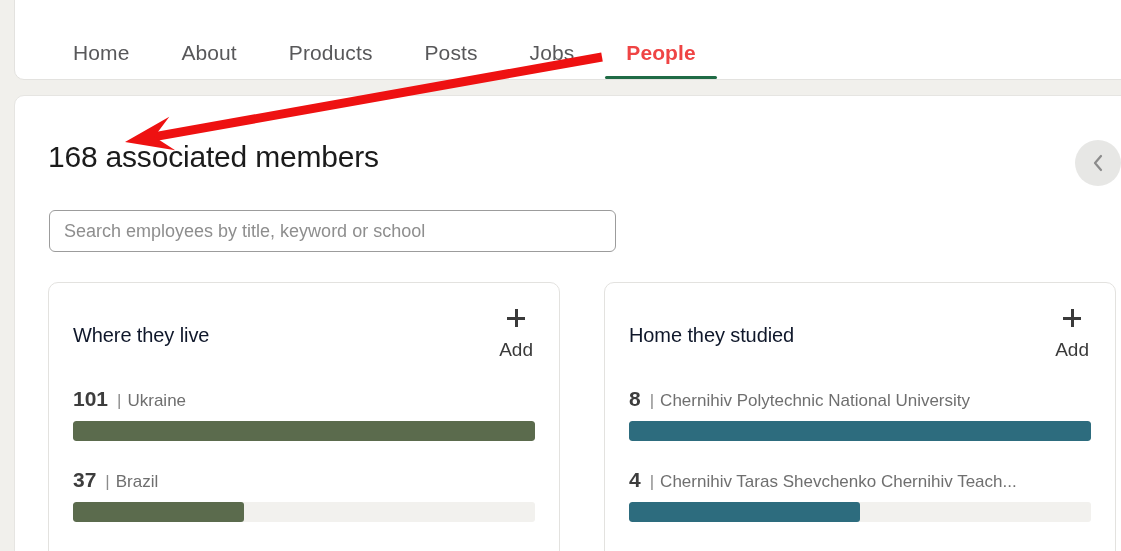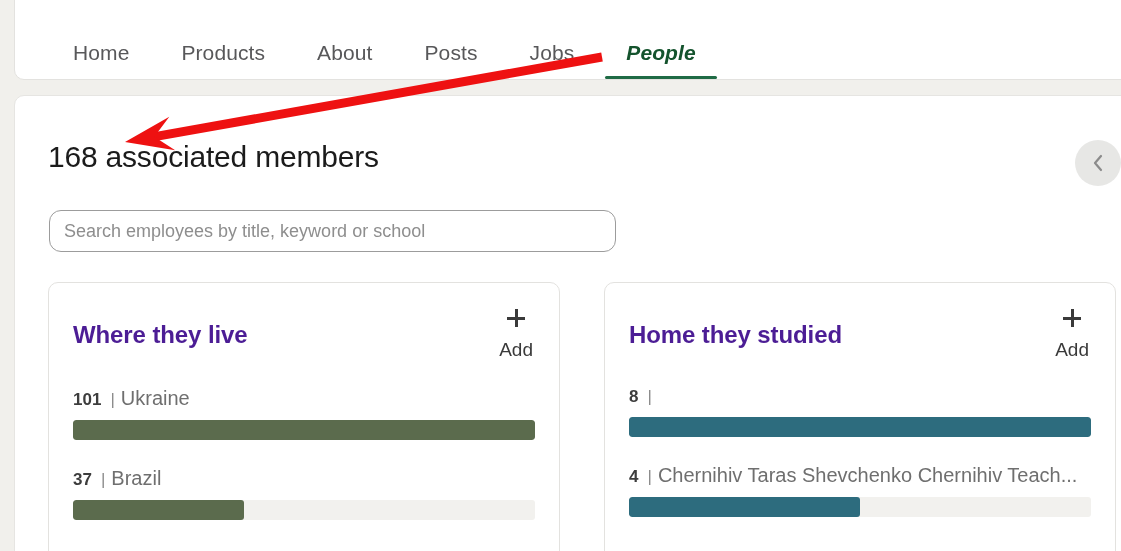--- a/index.html
+++ b/index.html
@@ -44,23 +44,22 @@
     font-size: 21px;
     color: #58585a;
     padding: 0 26px 14px 26px;
     line-height: 24px;
     cursor: pointer;
     white-space: nowrap;
     letter-spacing: 0.1px;
   }
 
   .nav-tab.active {
-    color: #14532d;
+    color: #ef4444;
     font-weight: bold;
-    font-style: italic;
   }
 
   .nav-tab.active::after {
     content: "";
     position: absolute;
     left: 5px;
     right: 5px;
     bottom: 0;
     height: 3px;
     background: #1f6b45;
@@ -116,21 +115,21 @@
   .search-wrap {
     position: absolute;
     left: 34px;
     top: 114px;
   }
 
   .search-input {
     width: 567px;
     height: 42px;
     border: 1px solid #9c9c9c;
-    border-radius: 12px;
+    border-radius: 6px;
     background: #ffffff;
     font-family: "Liberation Sans", sans-serif;
     font-size: 18px;
     color: #303030;
     padding: 0 14px;
     outline: none;
   }
 
   .search-input::placeholder {
     color: #8e8e8e;
@@ -155,23 +154,23 @@
   }
 
   .stat-head {
     display: flex;
     align-items: center;
     justify-content: space-between;
     margin-bottom: 24px;
   }
 
   .stat-title {
-    font-size: 24px;
-    font-weight: bold;
-    color: #4c1d95;
+    font-size: 20px;
+    font-weight: normal;
+    color: #0f172a;
     letter-spacing: -0.1px;
   }
 
   .add-btn {
     display: flex;
     align-items: center;
     gap: 12px;
     background: none;
     border: none;
     cursor: pointer;
@@ -209,34 +208,34 @@
 
   .bar-label {
     display: flex;
     align-items: baseline;
     margin-bottom: 10px;
     white-space: nowrap;
     overflow: hidden;
   }
 
   .bar-count {
-    font-size: 17px;
+    font-size: 21px;
     color: #3d3d3d;
     font-weight: 600;
     margin-right: 9px;
   }
 
   .bar-sep {
     font-size: 17px;
     color: #8b8b8b;
     margin-right: 6px;
   }
 
   .bar-name {
-    font-size: 20px;
+    font-size: 17px;
     color: #6f6f6f;
     overflow: hidden;
     text-overflow: ellipsis;
     white-space: nowrap;
     max-width: 430px;
   }
 
   .bar-track {
     width: 100%;
     height: 20px;
@@ -260,22 +259,22 @@
     pointer-events: none;
     z-index: 50;
   }
 </style>
 </head>
 <body>
 
 <div class="nav-card">
   <nav class="nav-tabs" id="nav-tabs">
       <div class="nav-tab">Home</div>
+      <div class="nav-tab">About</div>
       <div class="nav-tab">Products</div>
-      <div class="nav-tab">About</div>
       <div class="nav-tab">Posts</div>
       <div class="nav-tab">Jobs</div>
       <div class="nav-tab active">People</div>
     </nav>
 </div>
 
 <div class="main-card">
 
   <h1 class="page-title">168 associated members</h1>
 
@@ -326,20 +325,21 @@
           <div class="stat-title">Home they studied</div>
           <button class="add-btn">
             <span class="plus-icon"></span>
             <span class="add-label">Add</span>
           </button>
         </div>
         <div class="bar-item">
           <div class="bar-label">
             <span class="bar-count">8</span>
             <span class="bar-sep">|</span>
+            <span class="bar-name">Chernihiv Polytechnic National University</span>
           </div>
           <div class="bar-track">
             <div class="bar-fill" style="width: 100%; background: rgb(45, 108, 126);"></div>
           </div>
         </div>
         <div class="bar-item">
           <div class="bar-label">
             <span class="bar-count">4</span>
             <span class="bar-sep">|</span>
             <span class="bar-name">Chernihiv Taras Shevchenko Chernihiv Teach...</span>

